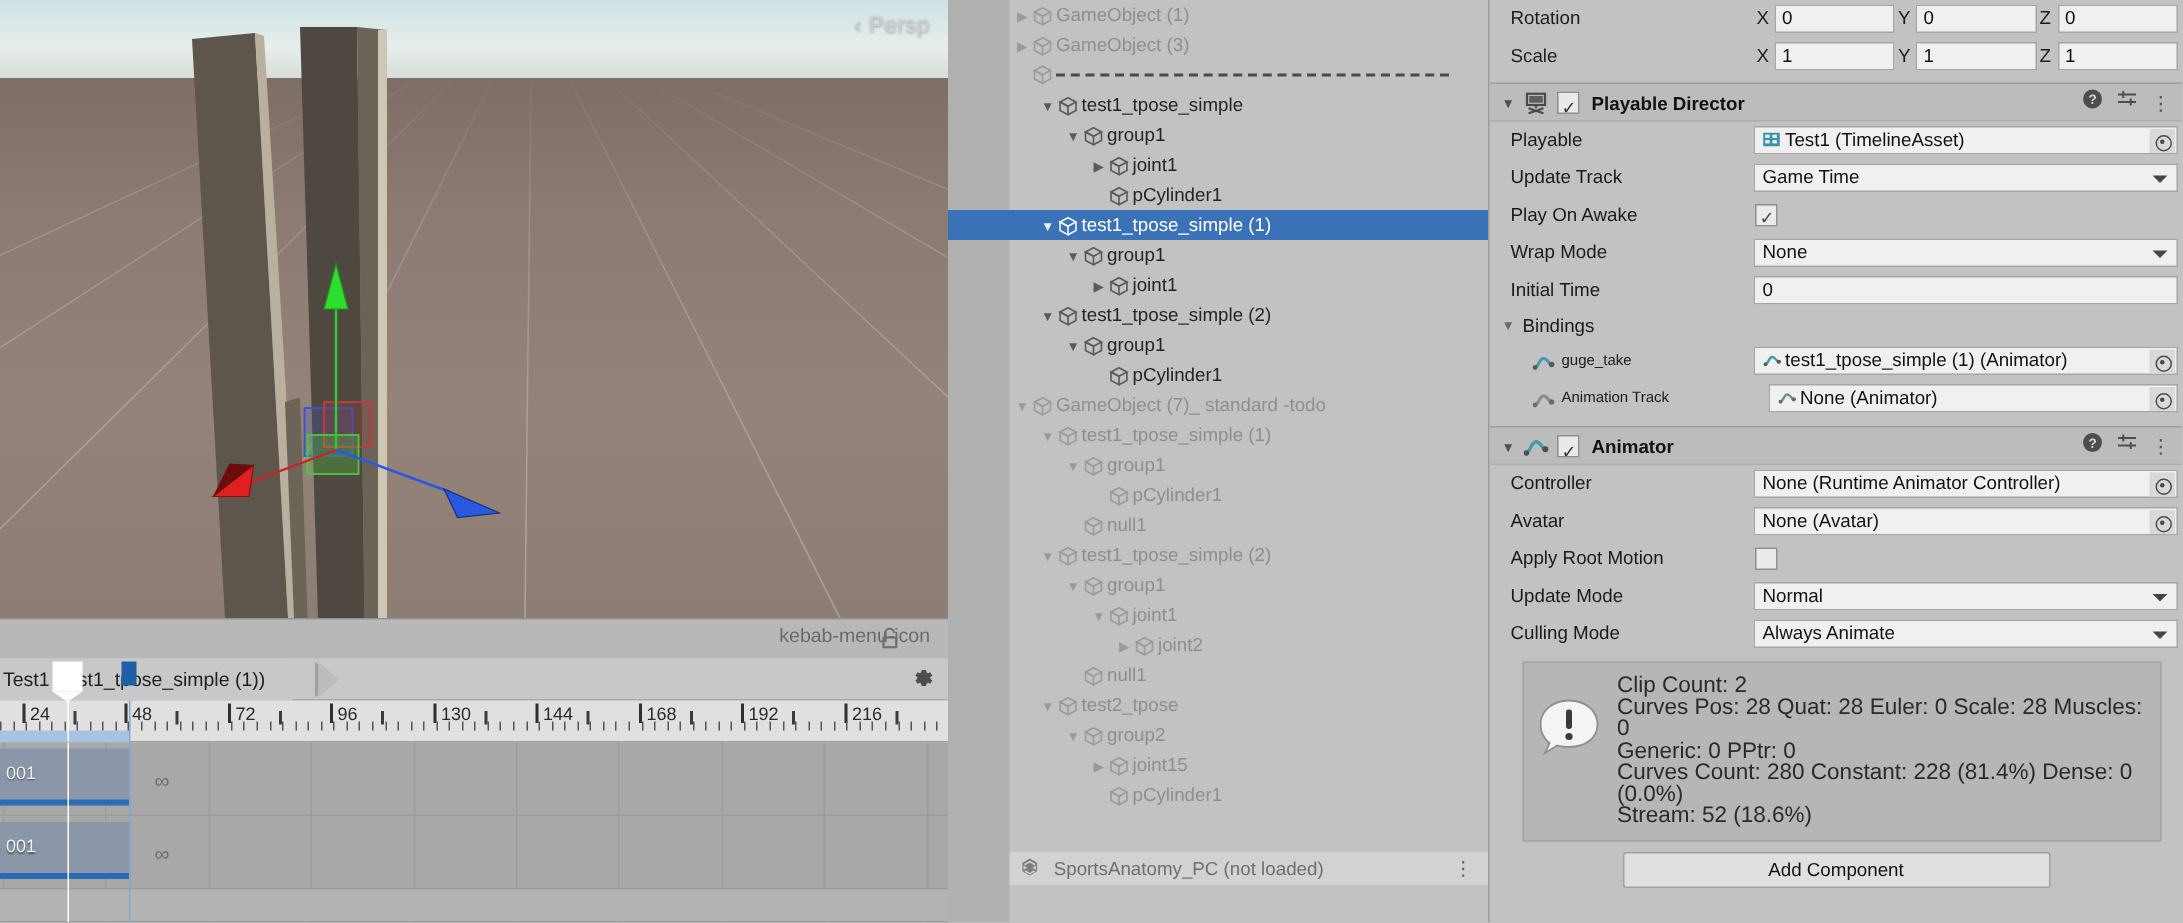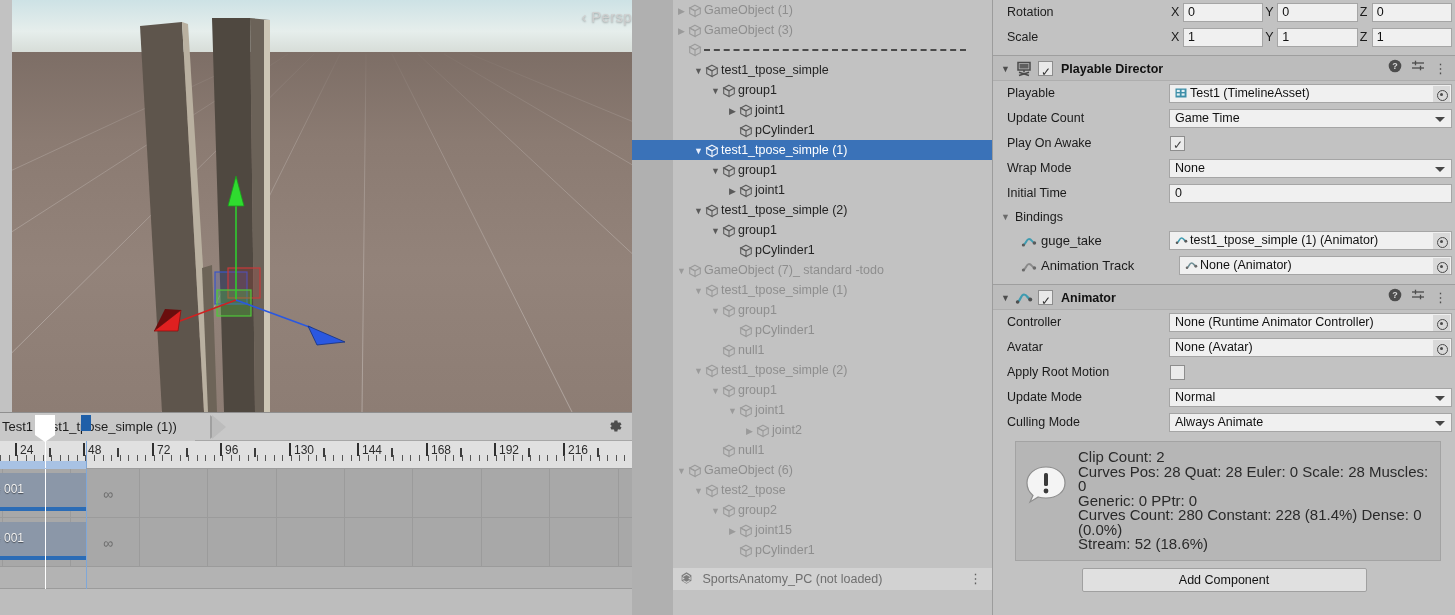--- a/index.html
+++ b/index.html
@@ -8,21 +8,21 @@
     overflow: hidden;
     font-family: "Liberation Sans", sans-serif;
     font-size: 12px;
     background: #c2c2c2;
     color: #1a1a1a;
   }
   #root { position: relative; width: 1455px; height: 615px; }
 
   
   #scene-view {
-    position: absolute; left: 12px; top: 0; width: 632px; height: 412px;
+    position: absolute; left: 0; top: 0; width: 632px; height: 412px;
     overflow: hidden;
     background: linear-gradient(to bottom, #cfe3e6 0%, #e9f1f0 22%, #dfe6e3 30%, #a09086 31%, #8a7a70 100%);
   }
   .sky {
     position: absolute; left:0; top:0; width:632px; height:52px;
     background: linear-gradient(to bottom,#cde2e5 0%, #e6eeec 60%, #d7ddd8 100%);
   }
   .ground {
     position: absolute; left:0; top:52px; width:632px; height:360px;
     background: linear-gradient(to bottom,#7d6e66 0%, #8b7b72 25%, #93837a 60%, #8d7d74 100%);
@@ -141,21 +141,21 @@
   .chkbox {
     position:absolute; left:177px; top:5px; width:15px; height:15px;
     background:#ebebeb; border:1px solid #8d8d8d;
   }
   .chkbox.on::after { content:"\2713"; position:absolute; left:2px; top:-4px; font-size:12px; color:#444;}
   .bind-head { height:22px; line-height:22px; position:relative; }
   .bind-head .foldout { position:absolute; left:8px; top:0; font-size:9px; color:#6a6a6a;}
   .bind-head .bt { position:absolute; left:22px; top:0; font-size:12.5px;}
   .bind-row { height:25px; position:relative; line-height:25px; }
   .bind-row .bicon { position:absolute; left:28px; top:5px; width:16px; height:15px; }
-  .bind-row .blbl { position:absolute; left:48px; top:0; font-size:13px;}
+  .bind-row .blbl { position:absolute; left:48px; top:0; font-size:10px;}
 
   .info-box {
     margin:6px 14px 0 22px; background:#b6b6b6; border:1px solid #a3a3a3;
     min-height:76px; position:relative; padding:8px 8px 8px 62px;
   }
   .info-box .ibang {
     position:absolute; left:8px; top:22px; width:44px; height:40px;
   }
   .info-box .itxt { font-size:15px; line-height:14.5px; color:#2a2a2a; white-space:pre-line;}
 
@@ -304,20 +304,29 @@
       </g>
     </svg>
 
     <div class="axis-label">
       <span>‹</span>
       <span>Persp</span>
     </div>
   </div>
 
   <div id="timeline">
+    <div id="tl-tabbar">
+      <span class="tl-lock">
+        <svg width="13" height="15" viewBox="0 0 13 15">
+          <path d="M3 7 V4.5 A3 3 0 0 1 9.2 4.1" fill="none" stroke="#6e6e6e" stroke-width="1.4"></path>
+          <rect x="2" y="7" width="8.5" height="6.5" fill="none" stroke="#6e6e6e" stroke-width="1.4"></rect>
+        </svg>
+      </span>
+      <span class="tl-kebab">kebab-menu-icon</span>
+    </div>
 
     <div id="tl-breadcrumb">
       <div class="bchevron2"></div>
       <div class="bchevron"></div>
       <div class="bcrumb">Test1 (test1_tpose_simple (1))</div>
       <span class="gear">
         <svg width="18" height="18" viewBox="0 0 20 20">
           <path fill="#4d4d4d" d="M10 6.3a3.7 3.7 0 1 0 0 7.4 3.7 3.7 0 0 0 0-7.4zm0 5.6a1.9 1.9 0 1 1 0-3.8 1.9 1.9 0 0 1 0 3.8z"></path>
           <path fill="#4d4d4d" d="M17.3 11.6l-1.5-.9a6 6 0 0 0 0-1.4l1.5-.9-1.6-2.7-1.6.7a6 6 0 0 0-1.2-.7l-.2-1.7H9.3l-.2 1.7c-.4.2-.8.4-1.2.7l-1.6-.7-1.6 2.7 1.5.9a6 6 0 0 0 0 1.4l-1.5.9 1.6 2.7 1.6-.7c.4.3.8.5 1.2.7l.2 1.7h3.4l.2-1.7c.4-.2.8-.4 1.2-.7l1.6.7 1.6-2.7z"></path>
         </svg>
@@ -583,25 +592,20 @@
         <div class="h-row dim"><span style="display:inline-block;width:68px"></span><span class="arrow">▶</span><span class="cube"><svg width="14" height="14" viewBox="0 0 14 14">
               <path d="M7 1.2 12.3 4 7 6.8 1.7 4Z" fill="none" stroke="#9b9b9b" stroke-width="1.1"></path>
               <path d="M1.7 4 V9.7 L7 12.5 V6.8Z" fill="none" stroke="#9b9b9b" stroke-width="1.1"></path>
               <path d="M12.3 4 V9.7 L7 12.5" fill="none" stroke="#9b9b9b" stroke-width="1.1"></path>
             </svg></span><span class="lbl">joint2</span></div>
         <div class="h-row dim"><span style="display:inline-block;width:34px"></span><span class="arrow"></span><span class="cube"><svg width="14" height="14" viewBox="0 0 14 14">
               <path d="M7 1.2 12.3 4 7 6.8 1.7 4Z" fill="none" stroke="#9b9b9b" stroke-width="1.1"></path>
               <path d="M1.7 4 V9.7 L7 12.5 V6.8Z" fill="none" stroke="#9b9b9b" stroke-width="1.1"></path>
               <path d="M12.3 4 V9.7 L7 12.5" fill="none" stroke="#9b9b9b" stroke-width="1.1"></path>
             </svg></span><span class="lbl">null1</span></div>
-        <div class="h-row dim"><span style="display:inline-block;width:0px"></span><span class="arrow">▼</span><span class="cube"><svg width="14" height="14" viewBox="0 0 14 14">
-              <path d="M7 1.2 12.3 4 7 6.8 1.7 4Z" fill="none" stroke="#9b9b9b" stroke-width="1.1"></path>
-              <path d="M1.7 4 V9.7 L7 12.5 V6.8Z" fill="none" stroke="#9b9b9b" stroke-width="1.1"></path>
-              <path d="M12.3 4 V9.7 L7 12.5" fill="none" stroke="#9b9b9b" stroke-width="1.1"></path>
-            </svg></span><span class="lbl">GameObject (6)</span></div>
         <div class="h-row dim"><span style="display:inline-block;width:17px"></span><span class="arrow">▼</span><span class="cube"><svg width="14" height="14" viewBox="0 0 14 14">
               <path d="M7 1.2 12.3 4 7 6.8 1.7 4Z" fill="none" stroke="#9b9b9b" stroke-width="1.1"></path>
               <path d="M1.7 4 V9.7 L7 12.5 V6.8Z" fill="none" stroke="#9b9b9b" stroke-width="1.1"></path>
               <path d="M12.3 4 V9.7 L7 12.5" fill="none" stroke="#9b9b9b" stroke-width="1.1"></path>
             </svg></span><span class="lbl">test2_tpose</span></div>
         <div class="h-row dim"><span style="display:inline-block;width:34px"></span><span class="arrow">▼</span><span class="cube"><svg width="14" height="14" viewBox="0 0 14 14">
               <path d="M7 1.2 12.3 4 7 6.8 1.7 4Z" fill="none" stroke="#9b9b9b" stroke-width="1.1"></path>
               <path d="M1.7 4 V9.7 L7 12.5 V6.8Z" fill="none" stroke="#9b9b9b" stroke-width="1.1"></path>
               <path d="M12.3 4 V9.7 L7 12.5" fill="none" stroke="#9b9b9b" stroke-width="1.1"></path>
             </svg></span><span class="lbl">group2</span></div>
@@ -706,21 +710,21 @@
               <rect x="1.8" y="6.4" width="3" height="2.2" fill="#e3f1f5"></rect>
               <rect x="6.6" y="2.8" width="3" height="2.2" fill="#e3f1f5"></rect>
               <rect x="6.6" y="6.4" width="3" height="2.2" fill="#e3f1f5"></rect>
             </svg>
         </span><span>Test1 (TimelineAsset)</span>
         <span class="objsel"></span>
       </span>
     </div>
 
     <div class="fld-row">
-      <span class="flbl">Update Count</span>
+      <span class="flbl">Update Track</span>
       <span class="fld-box">
         <span>Game Time</span>
         <span class="dd-arrow"></span>
       </span>
     </div>
 
     <div class="fld-row">
       <span class="flbl">Play On Awake</span>
       <span class="chkbox on"></span>
     </div>

